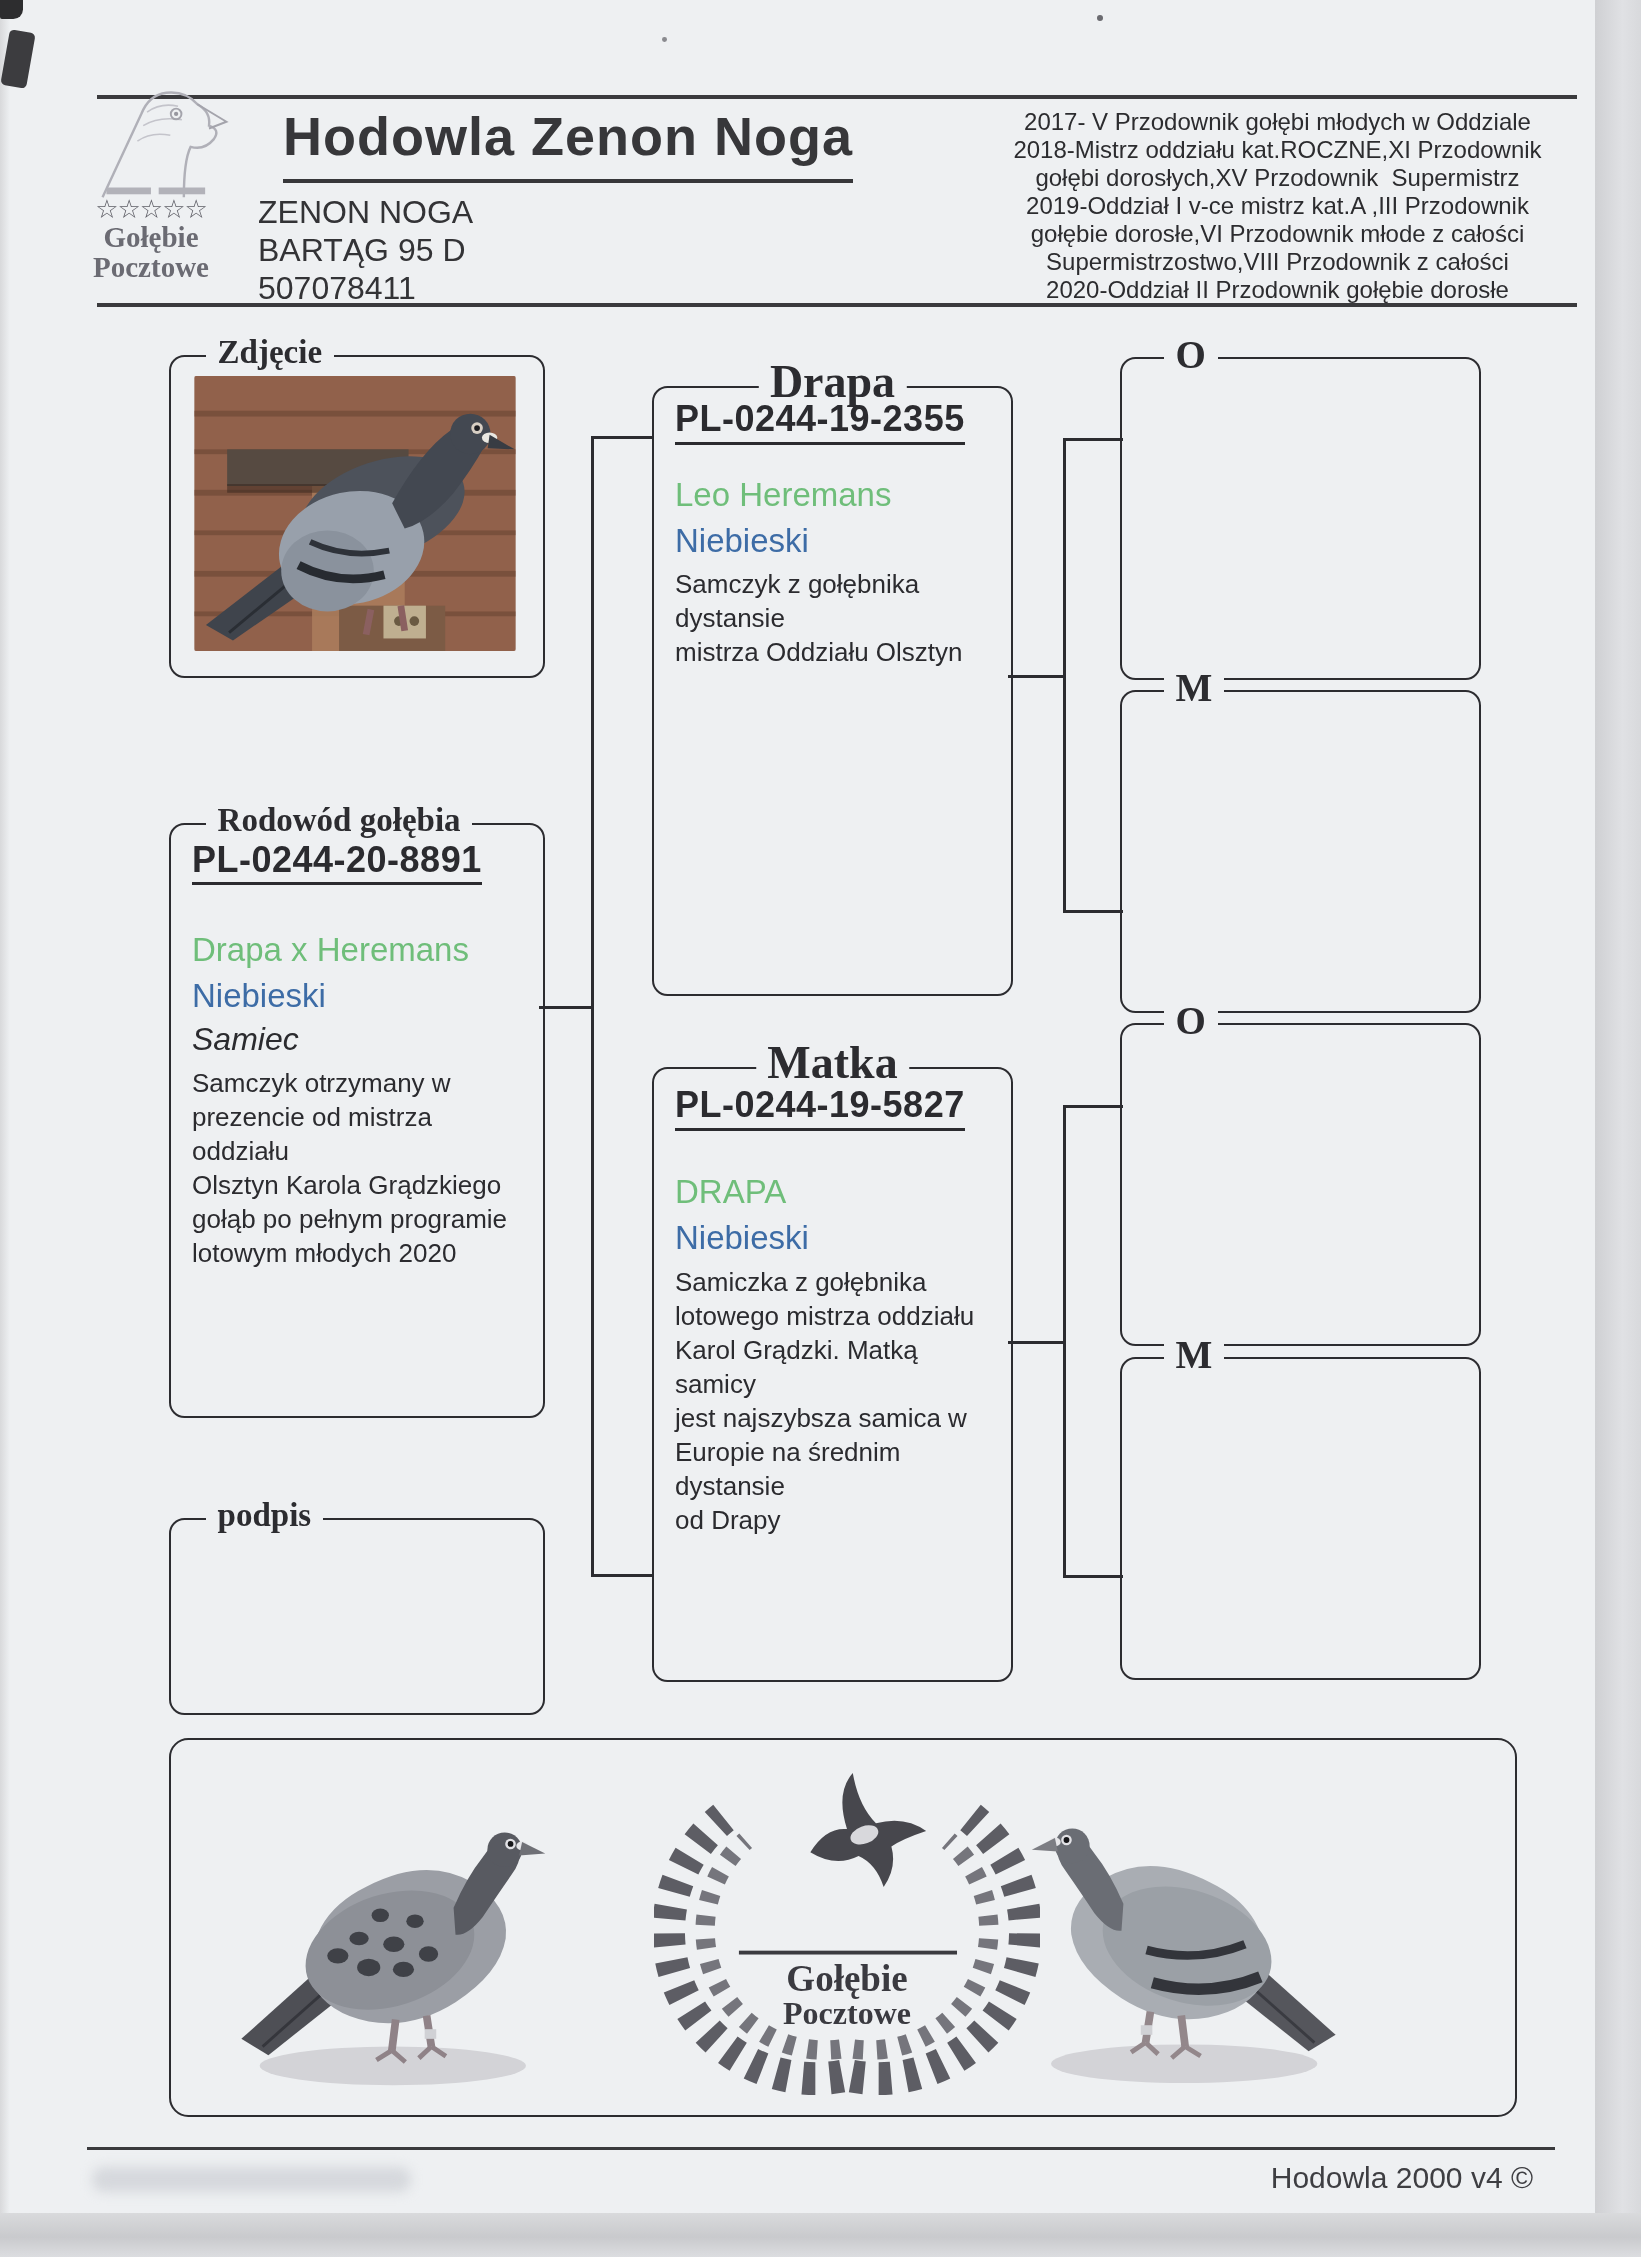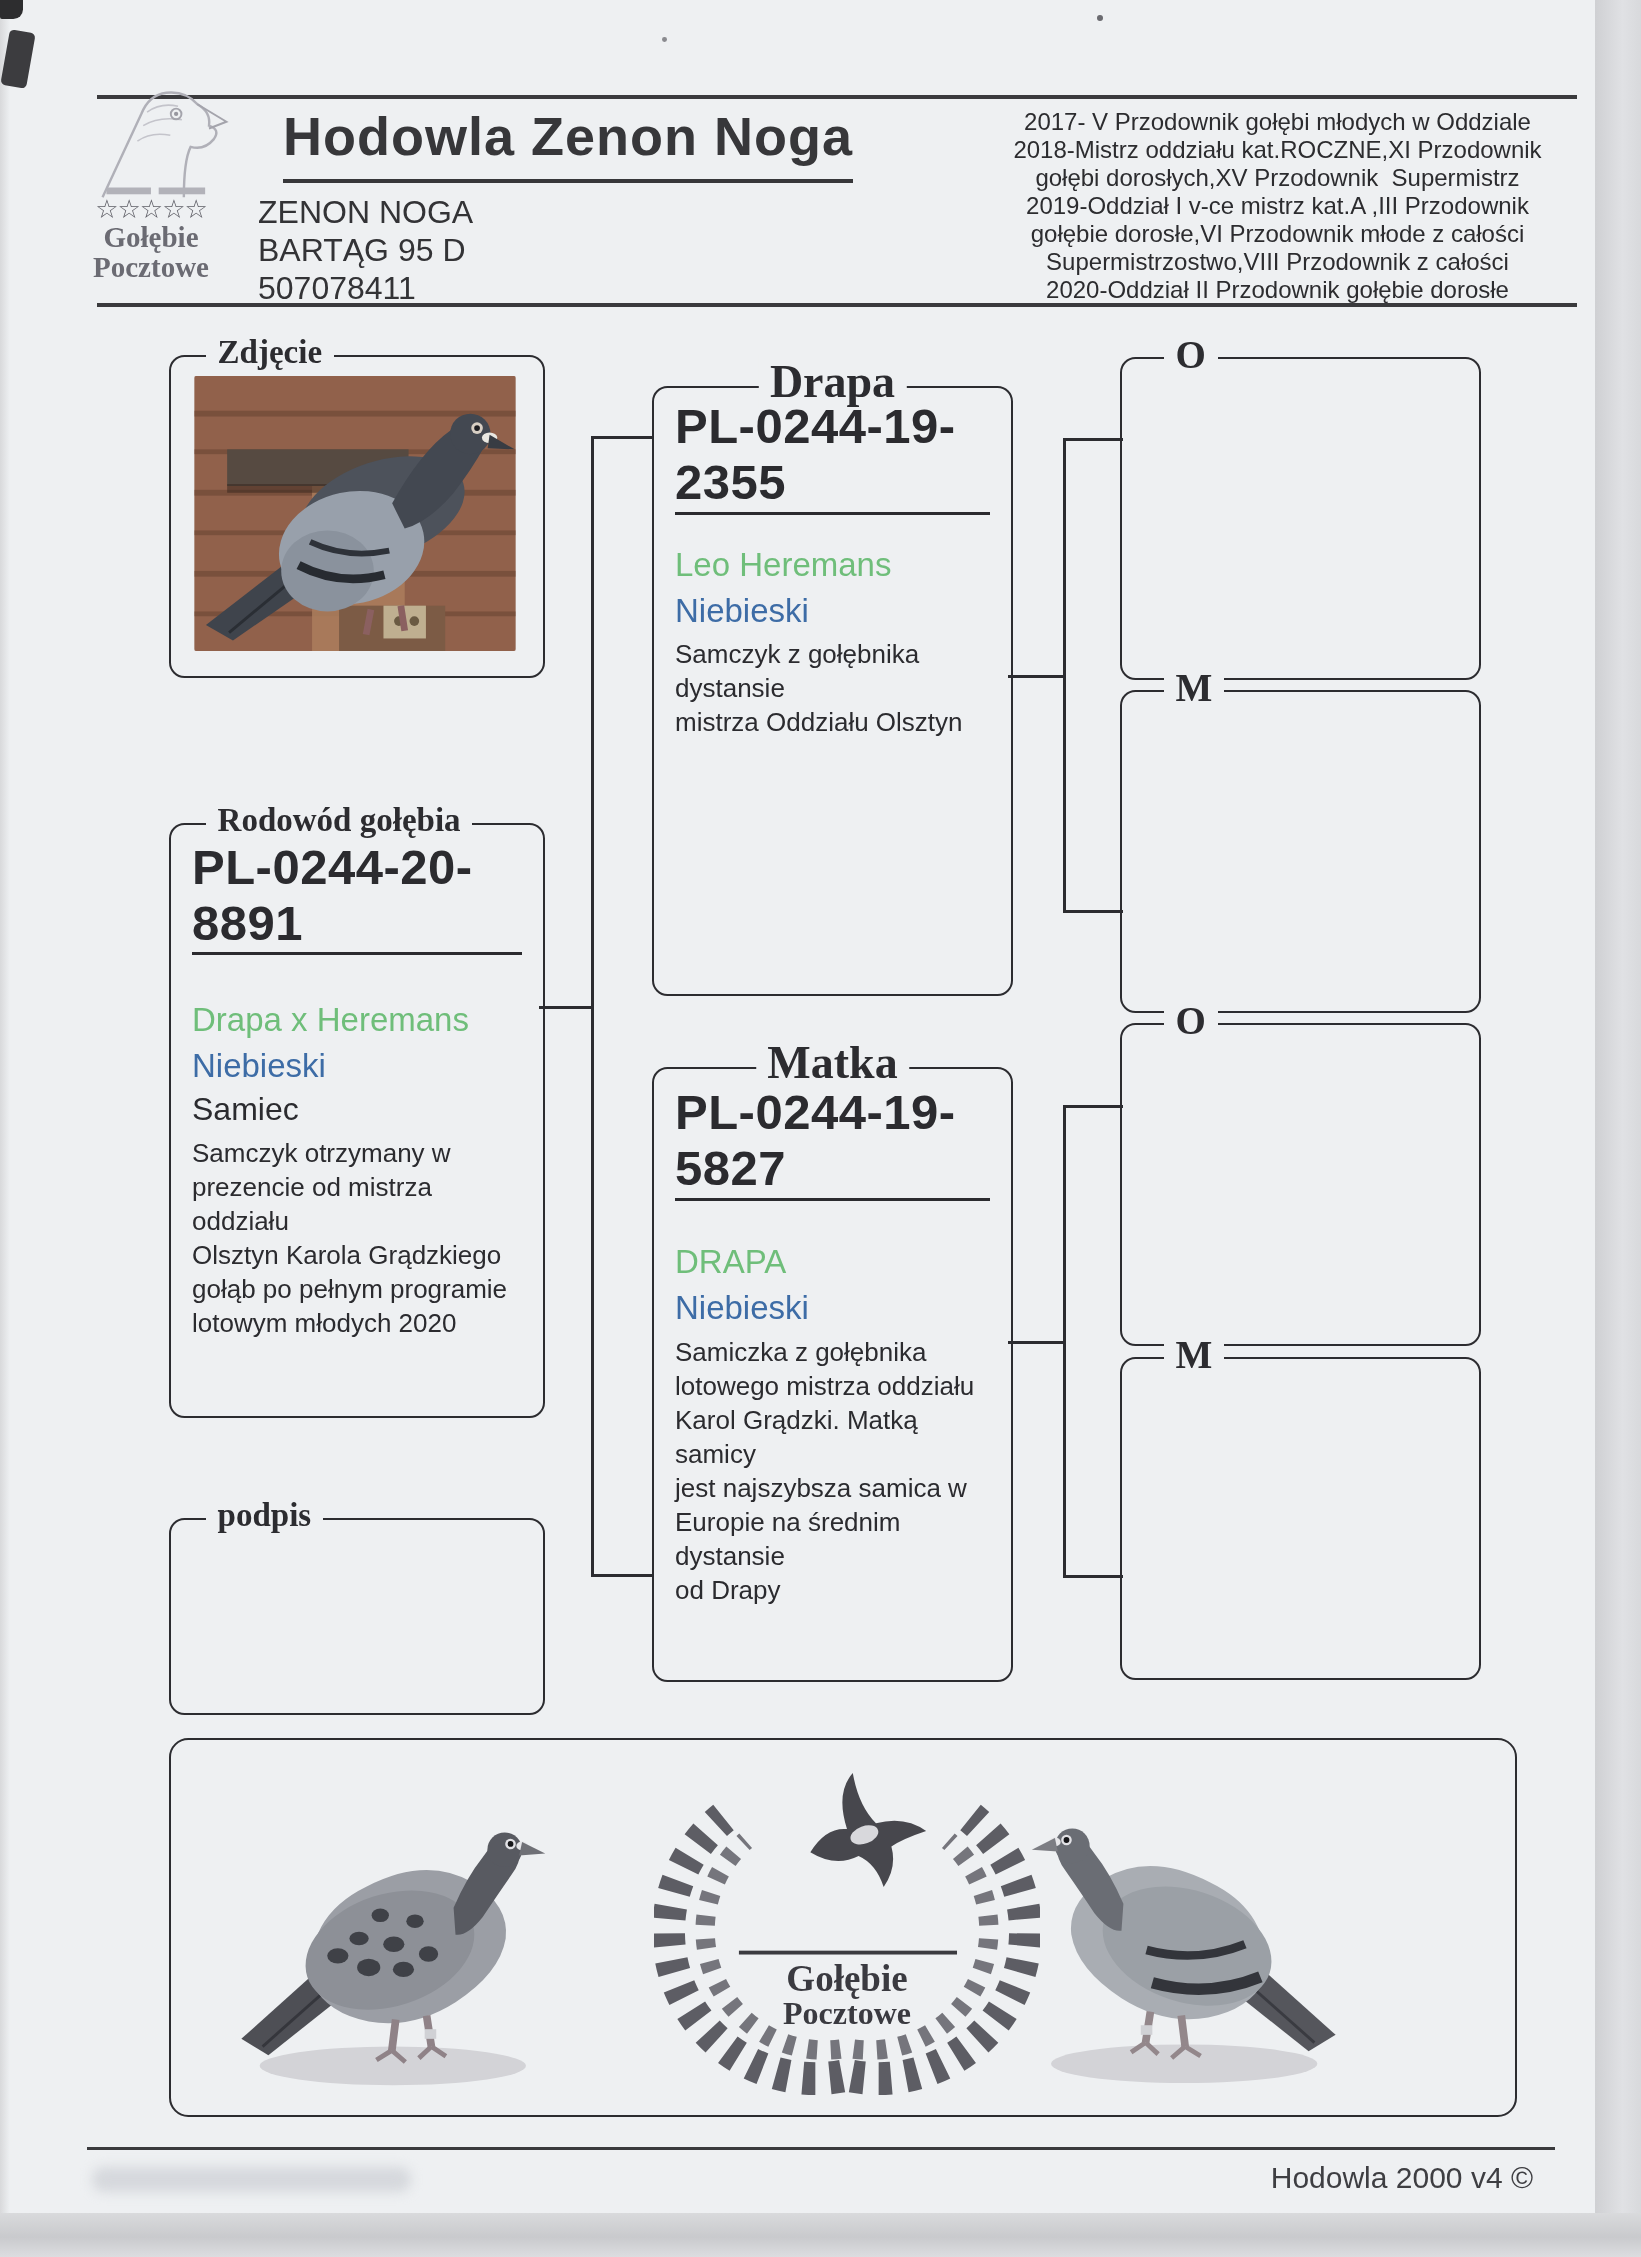--- a/index.html
+++ b/index.html
@@ -26,25 +26,25 @@
   .ach{right:64px;top:108px;width:599px;text-align:center;font-size:24px;line-height:28px;color:#2c2c2f;}
   .ach div{white-space:pre-wrap;}
   
   .fbox{position:absolute;border:2.9px solid #2c2c30;border-radius:15.4px;}
   .fbox .lbl{position:absolute;background:#eef0f2;padding:0 11.6px;font-family:"Liberation Serif","DejaVu Serif",serif;
              font-weight:bold;color:#2c2c30;white-space:nowrap;}
   .lbl-left{left:35px;top:-23px;font-size:33px;}
   .lbl-center{left:50%;transform:translateX(-50%);top:-33px;font-size:46px;}
   .lbl-gp{left:42px;top:-27px;font-size:39px;}
   .content{position:absolute;left:0;top:0;right:0;padding:7.7px 21px 0 21px;}
-  .ring{display:inline-block;font-weight:bold;font-size:49px;letter-spacing:0.5px;color:#2b2b2f;
+  .ring{display:inline-block;font-weight:bold;font-size:36px;letter-spacing:0.5px;color:#2b2b2f;
         border-bottom:3.9px solid #2b2b2f;padding-bottom:1.9px;}
   .strain{font-size:33px;}
   .colorline{font-size:33px;margin-top:8px;}
-  .sexline{font-size:32px;margin-top:5.8px;color:#2b2b2f;}
+  .sexline{font-size:32px;margin-top:5.8px;color:#2b2b2f;font-style:italic;}
   .desc{font-size:26px;line-height:34px;margin-top:7.7px;color:#2b2b2f;white-space:pre-line;}
   
   .wire{position:absolute;background:#2c2c30;}
   
   .photo{left:23px;top:19.3px;width:322px;height:275px;position:absolute;overflow:hidden;border-radius:1.9px;}
   
   .wreath-word1{position:absolute;left:0;top:209px;width:100%;text-align:center;
      font-family:"Liberation Serif","DejaVu Serif",serif;font-weight:bold;font-size:37px;color:#3a3a40;}
   .wreath-word2{position:absolute;left:0;top:247px;width:100%;text-align:center;
      font-family:"Liberation Serif","DejaVu Serif",serif;font-weight:bold;font-size:32px;color:#3a3a40;}

